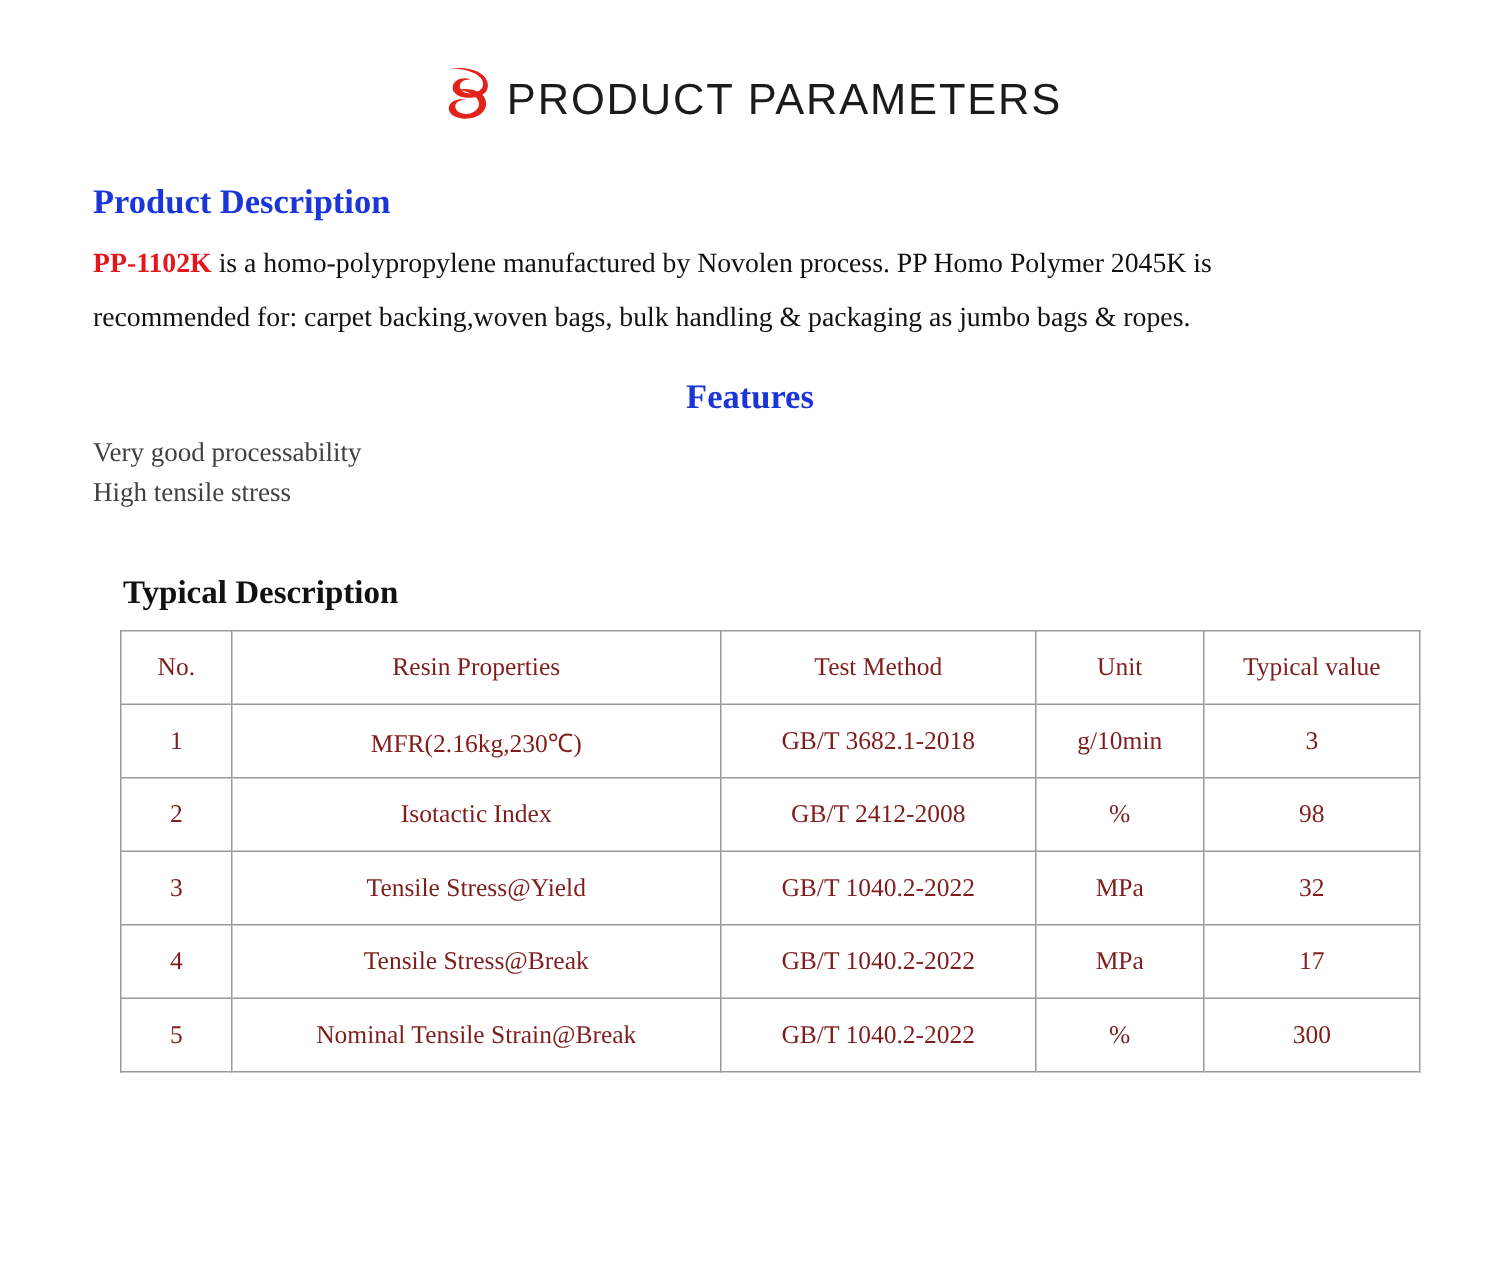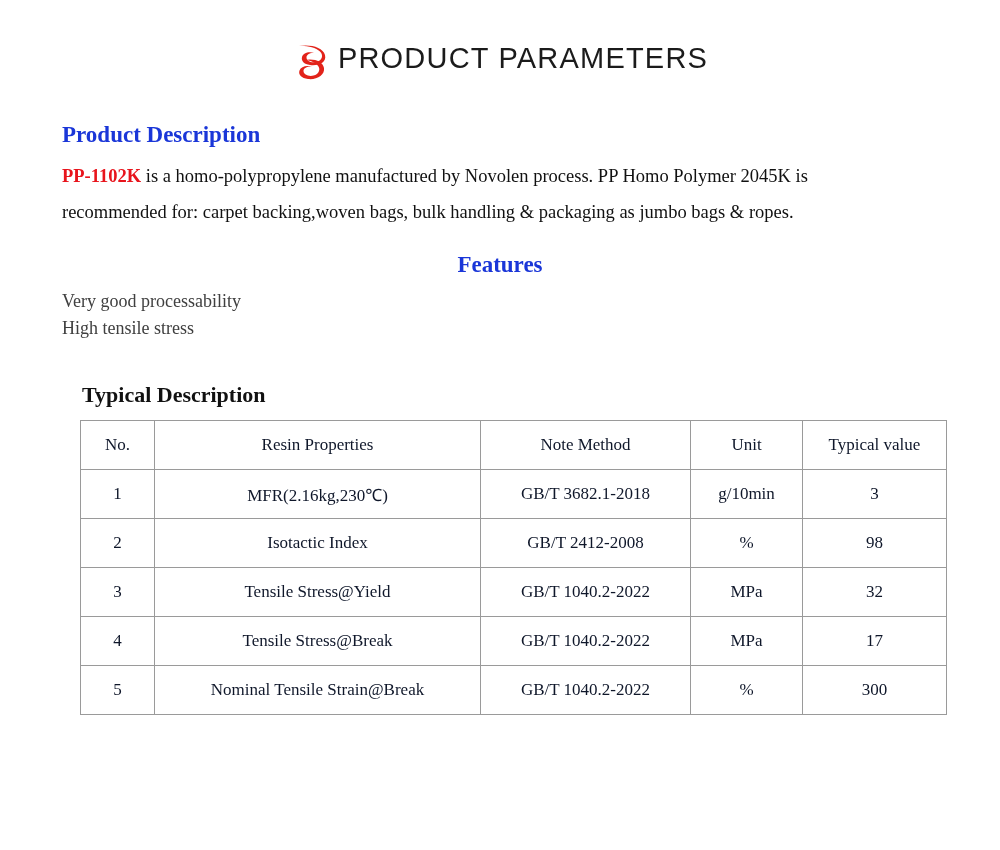--- a/index.html
+++ b/index.html
@@ -17,21 +17,21 @@
   .page {
     position: relative;
     width: 1000px;
     height: 850px;
     box-sizing: border-box;
   }
 
   
   .header {
     display: flex;
-    align-items: flex-start;
+    align-items: flex-end;
     justify-content: center;
     gap: 6px;
     padding-top: 42px;
   }
   .brand-logo {
     width: 40px;
     height: 42px;
     display: block;
   }
   .header-title {
@@ -90,21 +90,21 @@
   table.props {
     border-collapse: collapse;
     width: 866px;
     table-layout: fixed;
   }
   table.props th,
   table.props td {
     border: 1px solid #9a9a9a;
     text-align: center;
     font-size: 17px;
-    color: #0f172a;
+    color: #7f1d1d;
     height: 48px;
     padding: 0 4px;
     font-weight: normal;
   }
   table.props col.c-no      { width: 74px; }
   table.props col.c-resin   { width: 326px; }
   table.props col.c-method  { width: 210px; }
   table.props col.c-unit    { width: 112px; }
   table.props col.c-typical { width: 144px; }
 
@@ -153,21 +153,21 @@
           <col class="c-no">
           <col class="c-resin">
           <col class="c-method">
           <col class="c-unit">
           <col class="c-typical">
         </colgroup>
         <thead>
           <tr>
             <th>No.</th>
             <th>Resin Properties</th>
-            <th>Note Method</th>
+            <th>Test Method</th>
             <th>Unit</th>
             <th>Typical value</th>
           </tr>
         </thead>
         <tbody>
           <tr>
             <td>1</td>
             <td>MFR(2.16kg,230℃)</td>
             <td>GB/T 3682.1-2018</td>
             <td>g/10min</td>

